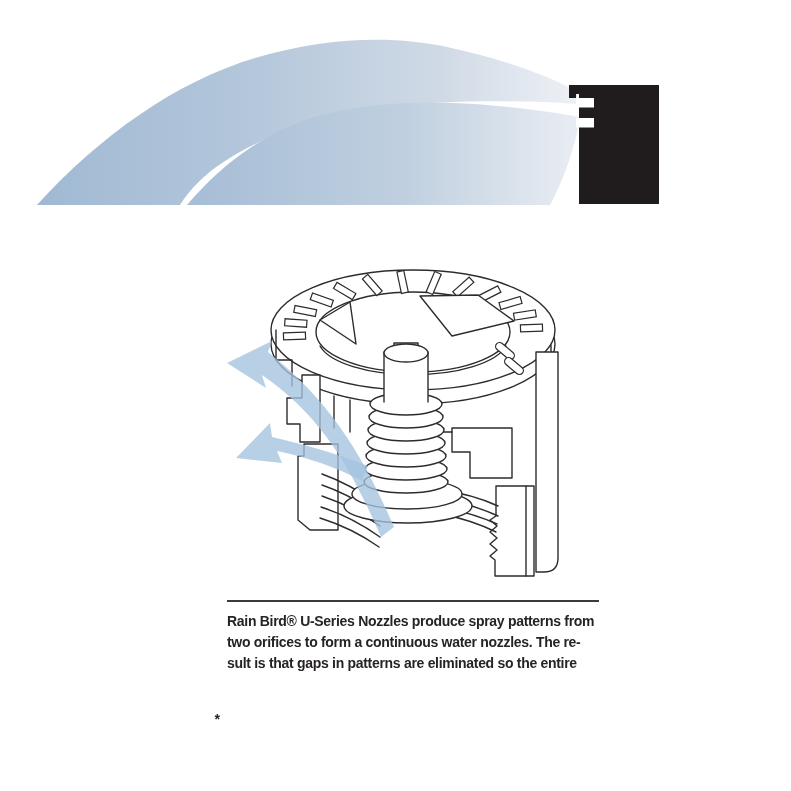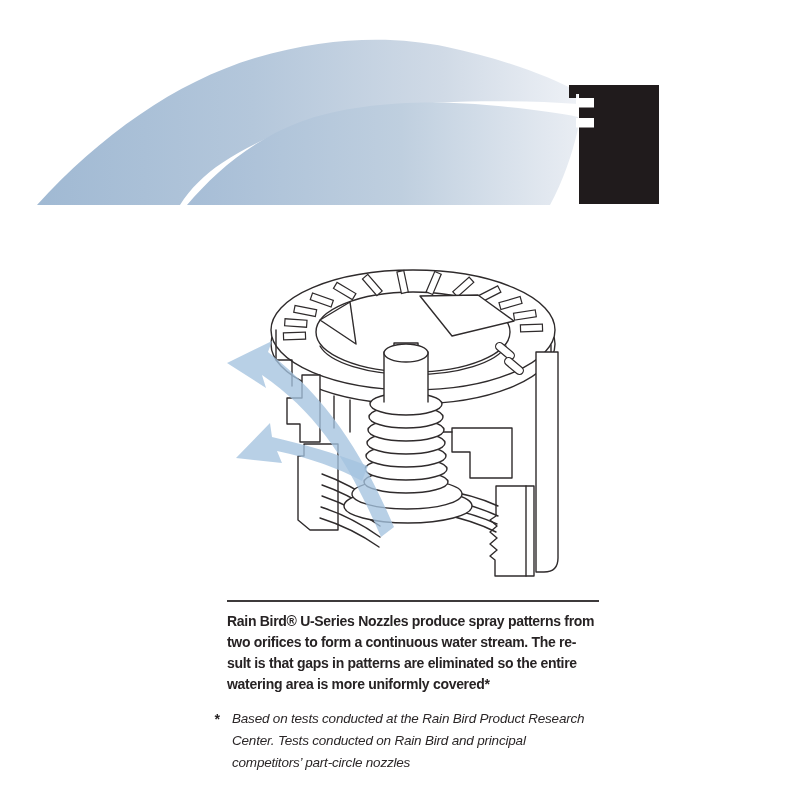--- a/index.html
+++ b/index.html
@@ -156,28 +156,22 @@
            C 332 452 306 445 272 437
            L 270 423 L 236 458 L 282 463 L 277 451
            C 310 458 338 468 362 481 Z"></path>
     </g>
   </svg>
 
   <div id="desc-block" class="abs">
     <div id="desc-rule"></div>
     <div id="desc-lines">
       <div class="desc-line">Rain Bird® U-Series Nozzles produce spray patterns from</div>
-      <div class="desc-line">two orifices to form a continuous water stream. The re-</div>
+      <div class="desc-line">two orifices to form a continuous water nozzles. The re-</div>
       <div class="desc-line">sult is that gaps in patterns are eliminated so the entire</div>
-      <div class="desc-line">watering area is more uniformly covered*</div>
     </div>
   </div>
 
   <div id="footnote-block" class="abs">
     <div id="footnote-marker">*</div>
-    <div>
-      <div class="footnote-line">Based on tests conducted at the Rain Bird Product Research</div>
-      <div class="footnote-line">Center. Tests conducted on Rain Bird and principal</div>
-      <div class="footnote-line">competitors’ part-circle nozzles</div>
-    </div>
   </div>
 
 </div>
 
 </body></html>

